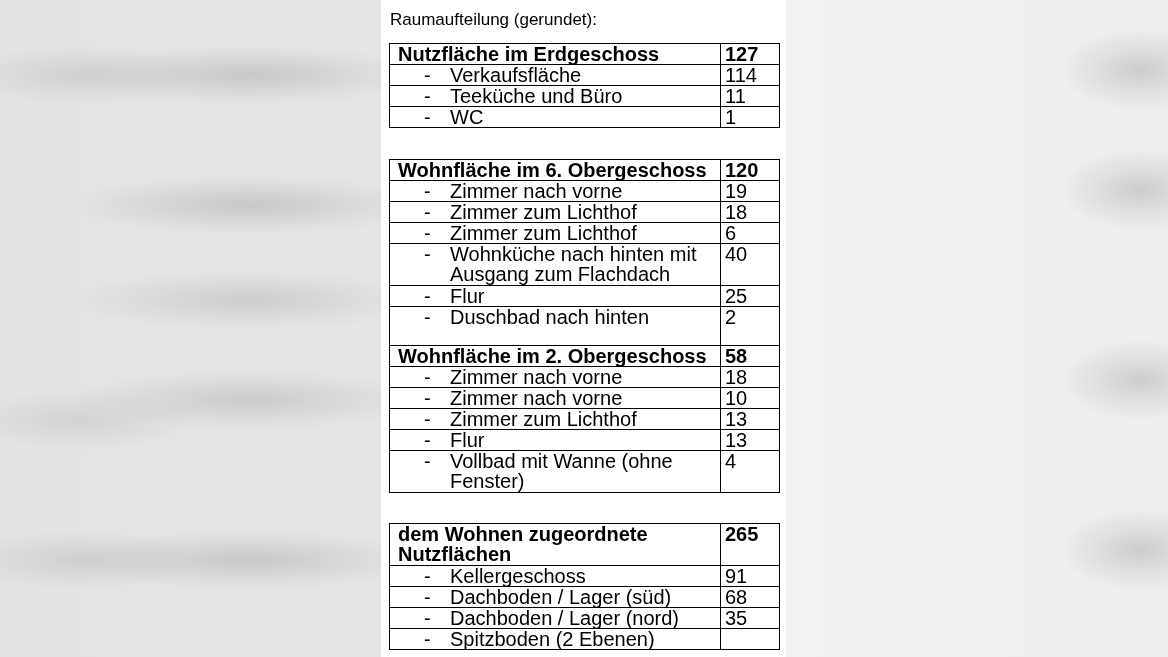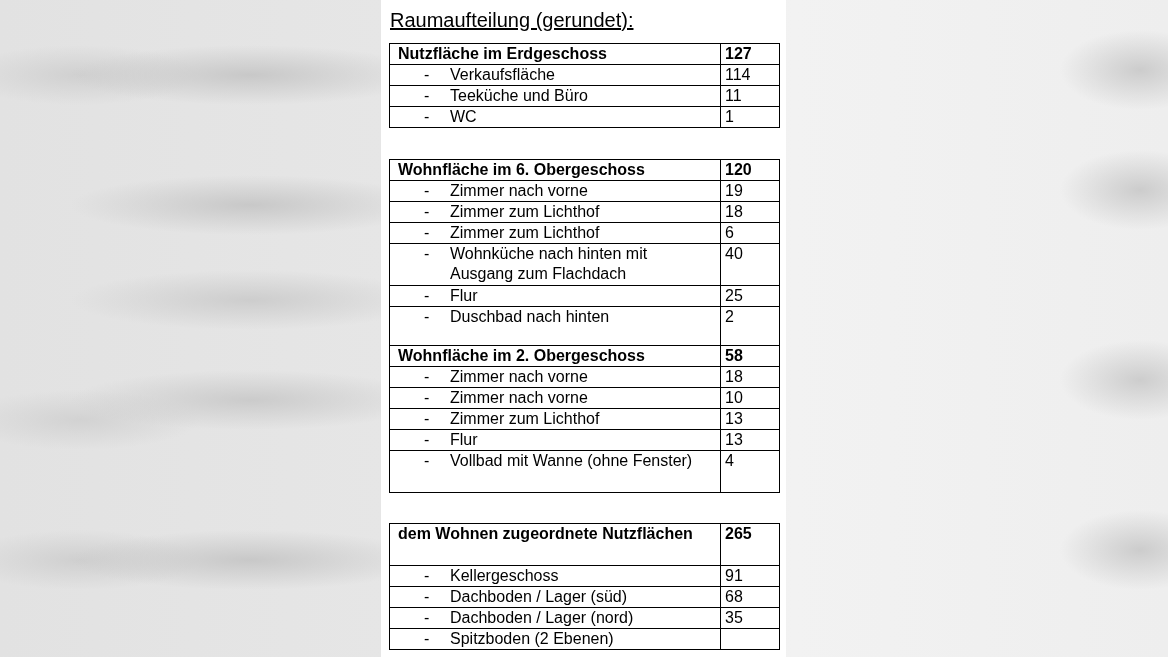--- a/index.html
+++ b/index.html
@@ -39,31 +39,30 @@
       top: 0;
       width: 405px;
       height: 657px;
       background: #ffffff;
       color: #000000;
     }
     .heading {
       position: absolute;
       left: 9px;
       top: 11px;
-      font-size: 20px;
+      font-size: 17px;
       line-height: 18px;
       white-space: nowrap;
-      text-decoration: underline;
     }
     table {
       position: absolute;
       left: 8px;
       width: 391px;
       border-collapse: collapse;
-      font-size: 16px;
+      font-size: 20px;
       line-height: 20px;
     }
     td {
       border: 1px solid #000;
       padding: 0 7px 0 8px;
       vertical-align: top;
       height: 20px;
     }
     td.val {
       width: 47px;

